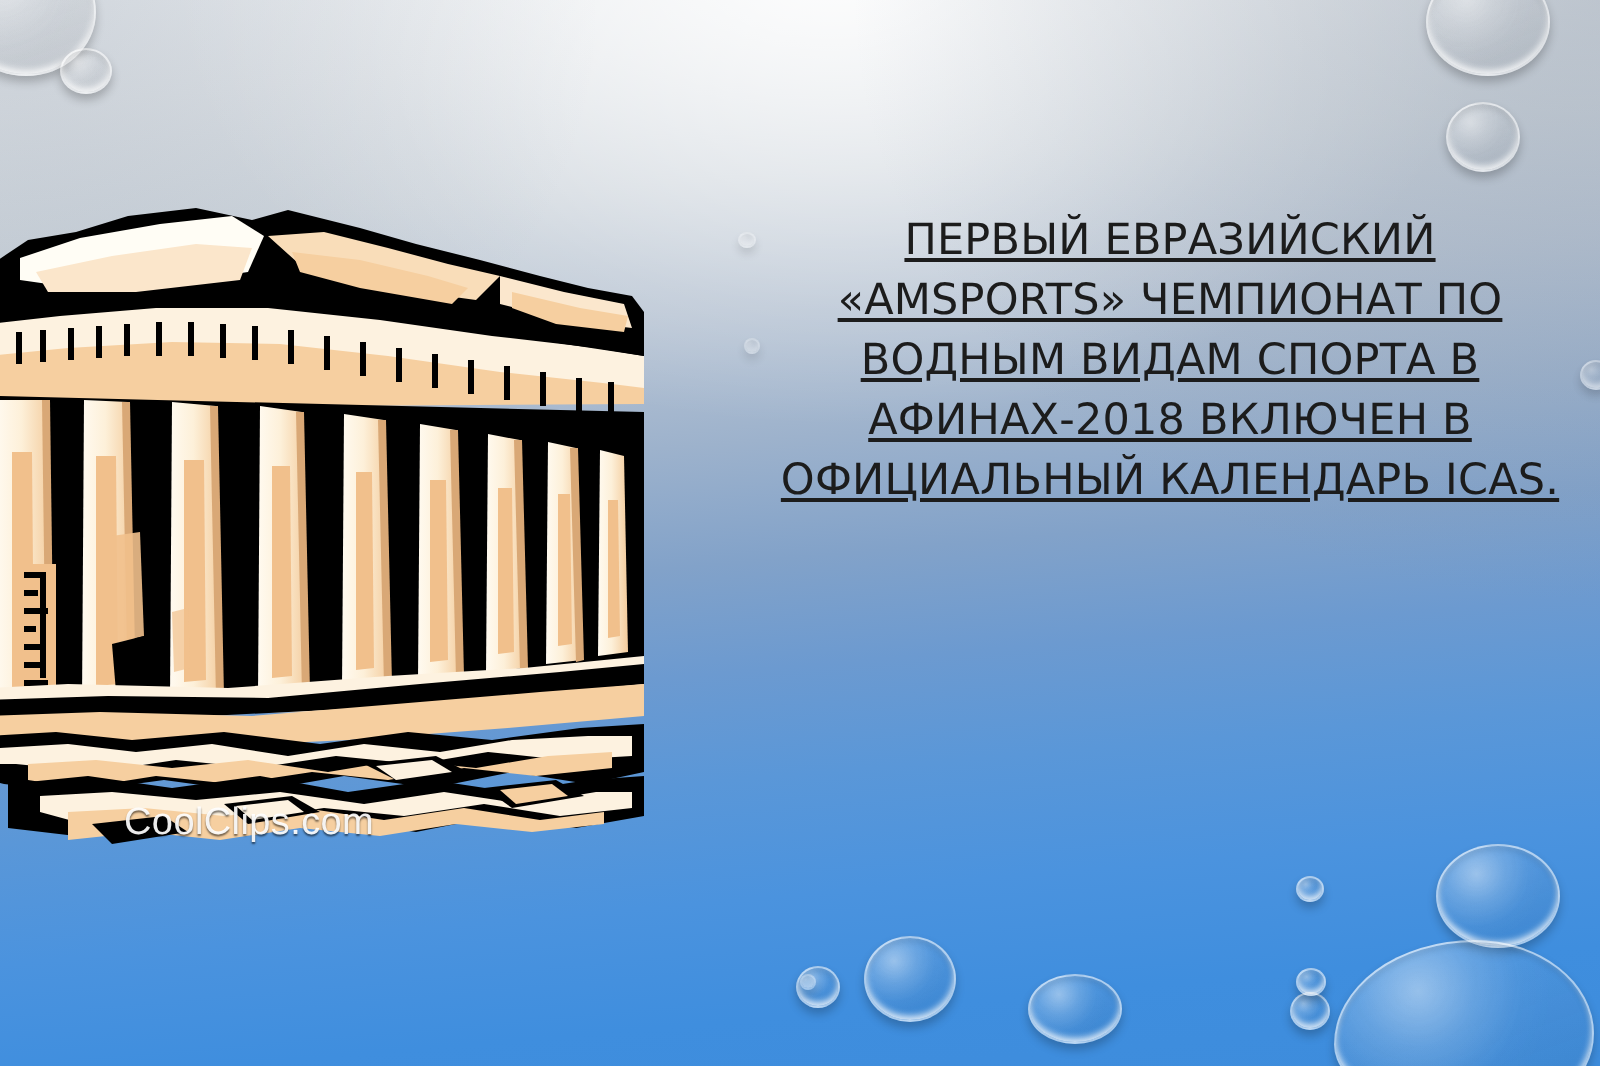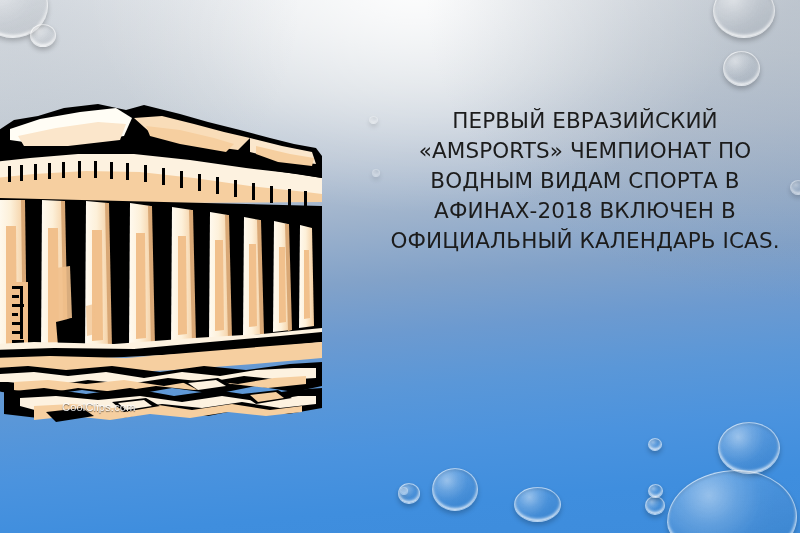--- a/index.html
+++ b/index.html
@@ -85,21 +85,21 @@
     top: 86px;
     width: 330px;
     height: 340px;
   }
   #parthenon svg { display: block; width: 100%; height: 100%; }
   .watermark {
     position: absolute;
     left: 62px;
     top: 401px;
     font-family: "Liberation Sans", sans-serif;
-    font-size: 11px;
+    font-size: 19px;
     letter-spacing: 0.2px;
     color: rgba(255,255,255,0.92);
     text-shadow: 0 1px 1px rgba(0,0,0,0.55);
     pointer-events: none;
     white-space: nowrap;
   }
 
   
   #textblock {
     position: absolute;
@@ -110,20 +110,21 @@
     color: #1b1b1b;
   }
   .para {
     font-family: "DejaVu Sans", "Liberation Sans", sans-serif;
     font-size: 21.5px;
     line-height: 30px;
     font-weight: 400;
     letter-spacing: 0.1px;
     margin: 0;
     color: #1c1c1c;
+    text-decoration: underline;
   }
   .para + .para { margin-top: 15px; }
 </style>
 </head>
 <body>
 
 <div id="slide">
 
   <div class="bg-base"></div>
   <div class="bg-sheen"></div>

